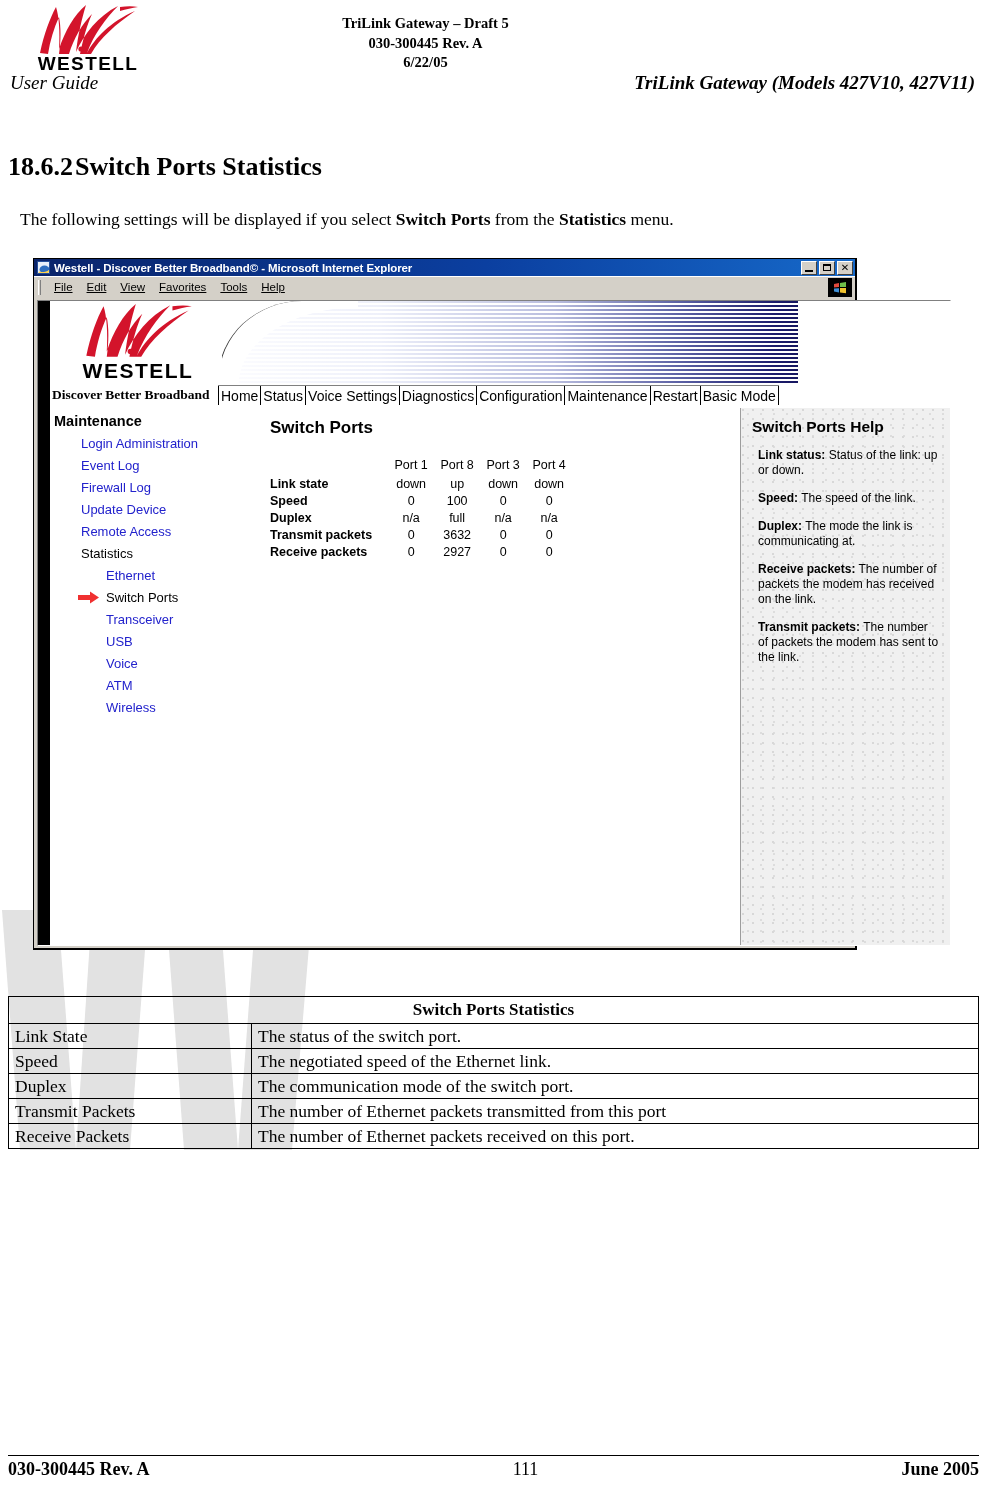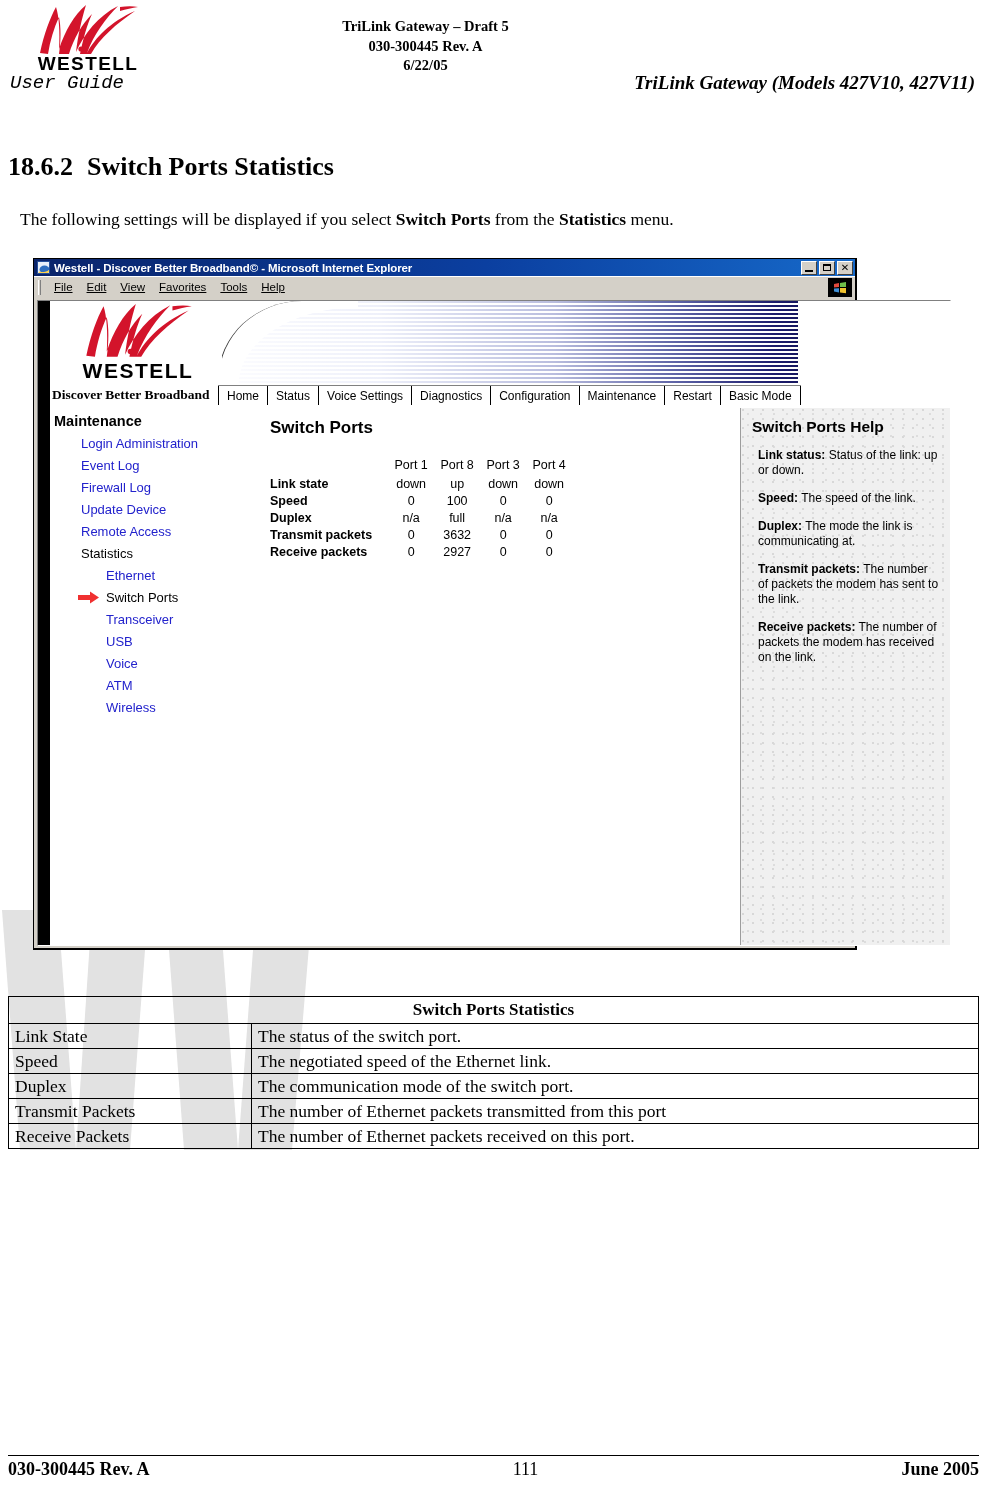--- a/index.html
+++ b/index.html
@@ -42,40 +42,40 @@
   .logo-word {
     font-family: "Liberation Sans", sans-serif;
     font-weight: bold;
     font-size: 19px;
     letter-spacing: 1.4px;
     color: #000;
     margin-top: -3px;
   }
   .hdr-center {
     position: absolute;
-    left: 0; top: 0;
+    left: 0; top: 8px;
     width: 851px;
     text-align: center;
     font-family: "Liberation Serif", serif;
     font-weight: bold;
     font-size: 14.5px;
     line-height: 19.5px;
     color: #000;
-    padding-top: 17px;
+    padding-top: 6px;
   }
   .hdr-row2 {
     position: absolute;
     left: 0; top: 72px;
     width: 987px;
     height: 30px;
   }
   .hdr-userguide {
     position: absolute;
     left: 10px; top: 0;
-    font-family: Liberation Mono, monospace;
+    font-family: Liberation Serif, serif;
     font-style: italic;
     font-size: 19px;
     color: #000;
   }
   .hdr-model {
     position: absolute;
     right: 12px; top: 0;
     font-family: "Liberation Serif", serif;
     font-style: italic;
     font-weight: bold;
@@ -86,21 +86,21 @@
   
   .sec-heading {
     position: absolute;
     left: 8px; top: 152px;
     font-family: "Liberation Serif", serif;
     font-weight: bold;
     font-size: 26px;
     color: #000;
     z-index: 2;
   }
-  .sec-heading .num { margin-right: 14px; }
+  .sec-heading .num { margin-right: 2px; }
   .intro-par {
     position: absolute;
     left: 20px; top: 209px;
     font-family: "Liberation Serif", serif;
     font-size: 17.5px;
     color: #000;
     z-index: 2;
   }
   .intro-par b { font-weight: bold; }
 
@@ -278,26 +278,26 @@
     position: absolute;
     left: 168px; top: 84px;
     height: 20px;
     display: flex;
     align-items: stretch;
     border-top: 1px solid #808080;
     z-index: 2;
   }
   .nav-tab {
     font-family: "Liberation Sans", sans-serif;
-    font-size: 12px;
+    font-size: 14px;
     color: #000;
     display: flex;
     align-items: center;
     justify-content: center;
-    padding: 0 8px;
+    padding: 0 2px;
     border-right: 1px solid #000;
     background: #ffffff;
     white-space: nowrap;
   }
   .nav-tab:first-child { border-left: 1px solid #000; }
   .nav-tab:last-child { border-right: 1px solid #000; }
 
   
   .page-body {
     position: absolute;
@@ -653,24 +653,24 @@
         <div class="help-item">
           <b>Link status:</b><span> Status of the link: up or down.</span>
         </div>
         <div class="help-item">
           <b>Speed:</b><span> The speed of the link.</span>
         </div>
         <div class="help-item">
           <b>Duplex:</b><span> The mode the link is communicating at.</span>
         </div>
         <div class="help-item">
-          <b>Transmit packets:</b><span> The number of packets the modem has sent to the link.</span>
+          <b>Receive packets:</b><span> The number of packets the modem has received on the link.</span>
         </div>
         <div class="help-item">
-          <b>Receive packets:</b><span> The number of packets the modem has received on the link.</span>
+          <b>Transmit packets:</b><span> The number of packets the modem has sent to the link.</span>
         </div>
       </div>
 
     </div>
   </div>
 </div>
 
 <table class="def-table">
   <thead>
     <tr>

